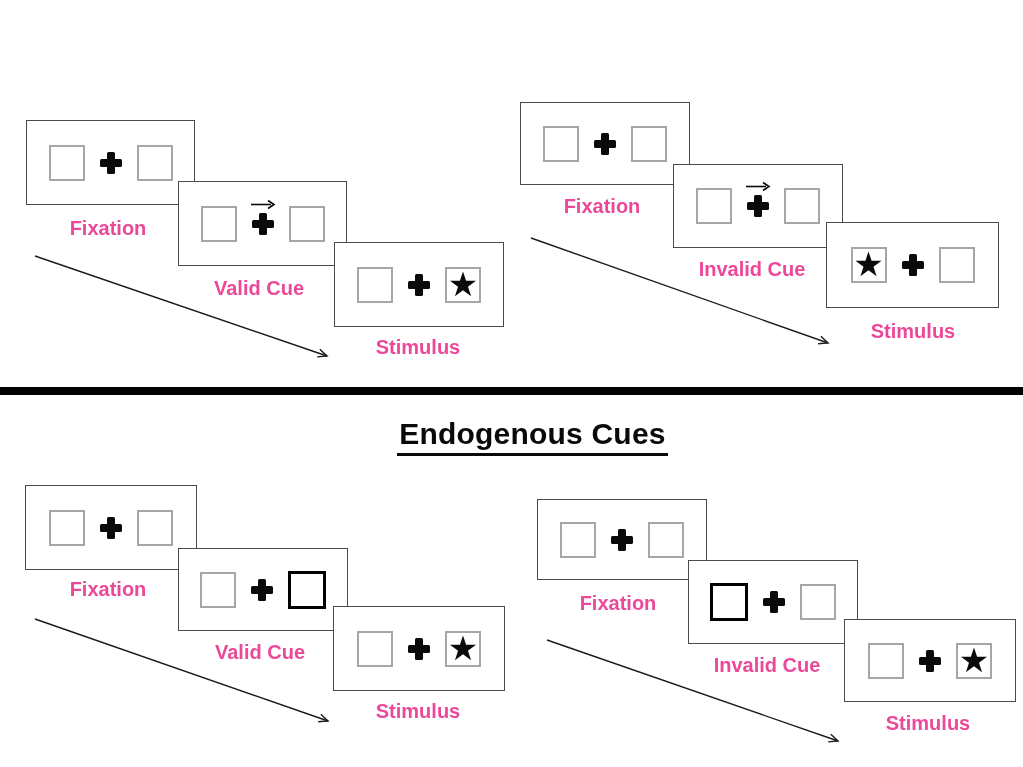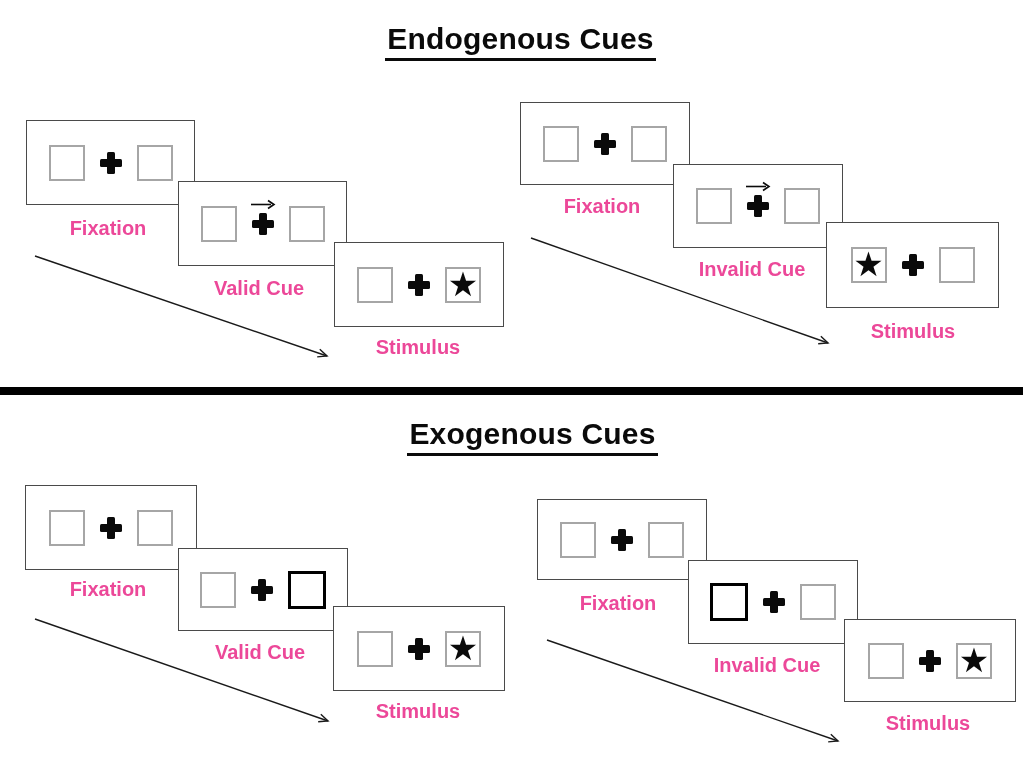--- a/index.html
+++ b/index.html
@@ -60,23 +60,20 @@
       <marker id="ah" markerUnits="userSpaceOnUse" markerWidth="16" markerHeight="14" refX="10" refY="5" orient="auto">
         <path d="M1,1 L10,5 L1,9" fill="none" stroke="#1a1a1a" stroke-width="1.4"></path>
       </marker>
     </defs>
     <line x1="35" y1="256" x2="327" y2="356" stroke="#1a1a1a" stroke-width="1.4" marker-end="url(#ah)"></line>
     <line x1="531" y1="238" x2="828" y2="343" stroke="#1a1a1a" stroke-width="1.4" marker-end="url(#ah)"></line>
     <line x1="35" y1="619" x2="328" y2="721" stroke="#1a1a1a" stroke-width="1.4" marker-end="url(#ah)"></line>
     <line x1="547" y1="640" x2="838" y2="741" stroke="#1a1a1a" stroke-width="1.4" marker-end="url(#ah)"></line>
   </svg>
 
-  <div class="title-row" style="top:22px;">
-    <span class="sec-title" style="left:9px;">Endogenous Cues</span>
-  </div>
 
   <div class="panel" style="left:26px;top:120px;width:169px;height:85px;z-index:1">
     <span class="box"></span>
     <span class="cross-wrap">
         <span class="cross"></span>
       </span>
     <span class="box"></span>
   </div>
   <div class="plabel" style="left:33px;top:217px;">Fixation</div>
 
@@ -133,21 +130,21 @@
     <span class="cross-wrap">
         <span class="cross"></span>
       </span>
     <span class="box"></span>
   </div>
   <div class="plabel" style="left:838px;top:320px;">Stimulus</div>
 
   <div class="divider" style="top:387px;"></div>
 
   <div class="title-row" style="top:417px;">
-    <span class="sec-title" style="left:21px;">Exogenous Cues</span>
+    <span class="sec-title" style="left:21px;">Endogenous Cues</span>
   </div>
 
   <div class="panel" style="left:25px;top:485px;width:172px;height:85px;z-index:1">
     <span class="box"></span>
     <span class="cross-wrap">
         <span class="cross"></span>
       </span>
     <span class="box"></span>
   </div>
   <div class="plabel" style="left:33px;top:578px;">Fixation</div>

